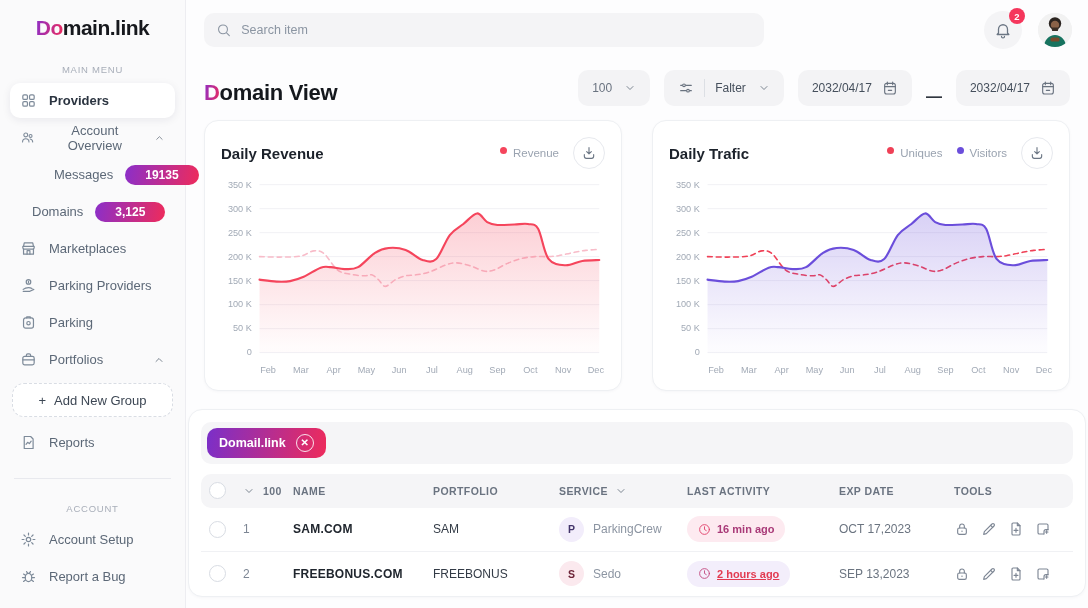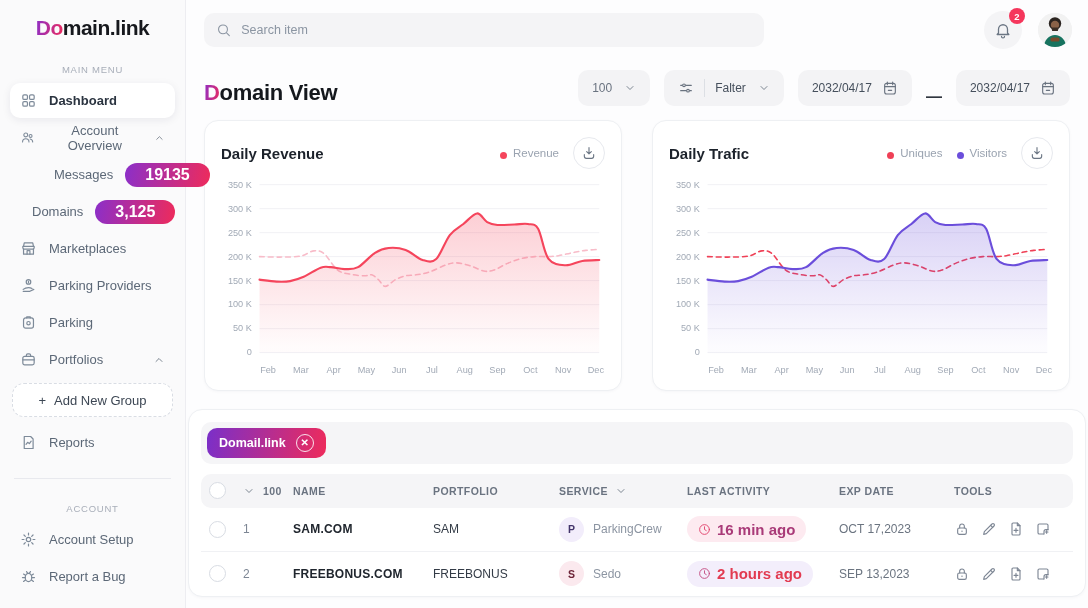--- a/index.html
+++ b/index.html
@@ -10,21 +10,21 @@
 
   
   .sidebar { width:186px; min-width:186px; height:100%; background:#fafafb; border-right:1px solid #ededf1; padding:14px 10px 10px;text-align:center; }
   .logo { font-weight:bold; font-size:21px; letter-spacing:-0.5px; color:#16181d; padding:2px 4px 0; }
   .logo .grad { background:linear-gradient(100deg,#8b2fc9,#ee2b5b); -webkit-background-clip:text; background-clip:text; color:transparent; }
   .menu-label { font-size:9.5px; letter-spacing:.08em; color:#a8aeb9; margin:24px 6px 8px; }
   .nav-item { display:flex; align-items:center; gap:12px; height:35px; padding:0 10px; border-radius:10px; color:#5c6877; font-size:13px; cursor:pointer; position:relative; margin-bottom:2px; }
   .nav-item .nav-ic { color:#7d8a99; width:17px; height:17px; }
   .nav-item.active { background:#fff; box-shadow:0 2px 8px rgba(30,30,60,.08); color:#2b3440; font-weight:bold; }
   .nav-item.sub { padding-left:32px; }
-  .badge { margin-left:auto; background:linear-gradient(100deg,#8b2fc9,#ee2b5b); color:#fff; font-size:16px; font-weight:bold; padding:3px 20px; border-radius:999px; }
+  .badge { margin-left:auto; background:linear-gradient(100deg,#8b2fc9,#ee2b5b); color:#fff; font-size:12px; font-weight:bold; padding:3px 20px; border-radius:999px; }
   .chev { margin-left:auto; color:#67727f; width:12px; height:12px; }
   .chev.after-badge { margin-left:6px; }
   .add-group { display:flex; align-items:center; justify-content:center; gap:8px; height:34px; margin:6px 2px 8px; background:#fff; border:1.5px dashed #d9dde4; border-radius:12px; font-size:13px; color:#3d4document0; color:#3d4754; cursor:pointer; }
   .divider { height:1px; background:#e8e9ee; margin:18px 4px 4px; }
 
   
   .main { flex:1; display:flex; flex-direction:column; background:#fdfdfe; min-width:0; }
 
   .topbar { display:flex; align-items:center; gap:14px; padding:11px 16px 9px 18px; }
   .search { flex:0 1 560px; display:flex; align-items:center; gap:10px; background:#f4f4f6; border-radius:10px; height:34px; padding:0 12px; color:#8b95a2; }
@@ -44,21 +44,21 @@
   .chip.filter { color:#3e4document; }
   .chip .dark { color:#454f5c; }
   .dash-sep { color:#30363f; font-weight:bold; }
 
   
   .charts { display:flex; gap:30px; padding:0 18px; }
   .card { background:#fff; border:1px solid #eef0f3; border-radius:14px; box-shadow:0 1px 3px rgba(25,30,60,.03); }
   .chart-card { flex:1; padding:12px 14px 10px; min-width:0; }
   .chart-head { display:flex; align-items:center; gap:14px; padding:4px 2px 6px; }
   .chart-title { font-size:15px; font-weight:bold; color:#1c222b; margin-right:auto; }
-  .legend-item { display:flex; align-items:flex-end; gap:6px; font-size:11.5px; color:#9aa3b0; }
+  .legend-item { display:flex; align-items:flex-start; gap:6px; font-size:11.5px; color:#9aa3b0; }
   .dot { width:7px; height:7px; border-radius:50%; }
   .dl-btn { width:32px; height:32px; border:1px solid #e7e9ee; border-radius:50%; display:flex; align-items:center; justify-content:center; color:#6b7684; background:#fff; cursor:pointer; }
   .chart-body svg { width:100%; height:auto; display:block; }
 
   
   .table-card { margin:18px 2px 0; padding:12px 12px 0; display:flex; flex-direction:column; }
   .chip-bar { background:#f5f5f7; border-radius:10px; padding:6px; display:flex; }
   .tag-chip { display:flex; align-items:center; gap:10px; background:linear-gradient(100deg,#7a2fc9,#ee2b5b); color:#fff; font-size:12.5px; font-weight:bold; border-radius:10px; padding:0 12px; height:30px; cursor:pointer; }
   .tag-x { width:18px; height:18px; border:1.4px solid rgba(255,255,255,.85); border-radius:50%; display:flex; align-items:center; justify-content:center; font-size:10px; font-weight:bold; cursor:pointer; }
   .tgrid { display:grid; grid-template-columns:34px 50px 140px 126px 128px 152px 115px 1fr; align-items:center; padding:0 8px; }
@@ -67,46 +67,46 @@
   .trow { height:44px; border-bottom:1px solid #f0f1f4; font-size:12px; }
   .trow:last-child { border-bottom:none; }
   .cbox { width:17px; height:17px; border:1.5px solid #d8dce3; border-radius:50%; background:#fff; cursor:pointer; }
   .rownum { color:#7d8694; }
   .cell-name { font-weight:bold; color:#20262e; letter-spacing:.02em; }
   .cell-port { color:#333b46; }
   .svc { display:flex; align-items:center; gap:9px; color:#8c95a2; font-size:12px; }
   .svc-av { width:25px; height:25px; border-radius:50%; display:flex; align-items:center; justify-content:center; font-size:10.5px; font-weight:bold; }
   .svc-av.p { background:#f2edfb; color:#43356b; }
   .svc-av.s { background:#fbe9ee; color:#6d2438; }
-  .pill { display:inline-flex; align-items:center; gap:6px; height:26px; border-radius:999px; padding:0 11px; font-size:15px; font-weight:bold; }
+  .pill { display:inline-flex; align-items:center; gap:6px; height:26px; border-radius:999px; padding:0 11px; font-size:11px; font-weight:bold; }
   .pill .ic { width:13px; height:13px; }
   .pill.pink { background:#fdeaf0; color:#a93a78; }
   .pill.pink .ic { color:#e0416b; }
-  .pill.lav { background:#f3eefb; color:#e23b51; }
+  .pill.lav { background:#f3eefb; color:#e23b51;text-decoration:underline; }
   .pill.lav .ic { color:#c2497e; }
   .cell-date { color:#6b7480; }
   .tools { display:flex; align-items:center; gap:11px; color:#7d8694; }
   .tools .ic { width:16px; height:16px; cursor:pointer; }
 </style>
 </head>
 <body>
 
 <aside class="sidebar">
   <div class="logo"><span class="grad">Do</span><span>main.link</span></div>
 
   <div class="menu-label">MAIN MENU</div>
 
   <div class="nav-item active">
     <svg class="ic nav-ic" viewBox="0 0 24 24">
         <rect x="4" y="4" width="6.5" height="6.5" rx="1.8"></rect>
         <rect x="13.5" y="4" width="6.5" height="6.5" rx="1.8"></rect>
         <rect x="4" y="13.5" width="6.5" height="6.5" rx="1.8"></rect>
         <rect x="13.5" y="13.5" width="6.5" height="6.5" rx="1.8"></rect>
       </svg>
-    <span>Dashboard</span>
+    <span>Providers</span>
   </div>
 
   <div class="nav-item">
     <svg class="ic nav-ic" viewBox="0 0 24 24">
         <circle cx="9" cy="8" r="3"></circle>
         <path d="M4 19c0-3 2.2-5 5-5s5 2 5 5"></path>
         <circle cx="16.5" cy="9.5" r="2.3"></circle>
         <path d="M15.8 14.3c2.4.5 4 2.2 4 4.7"></path>
       </svg>
     <span>Account Overview</span>

